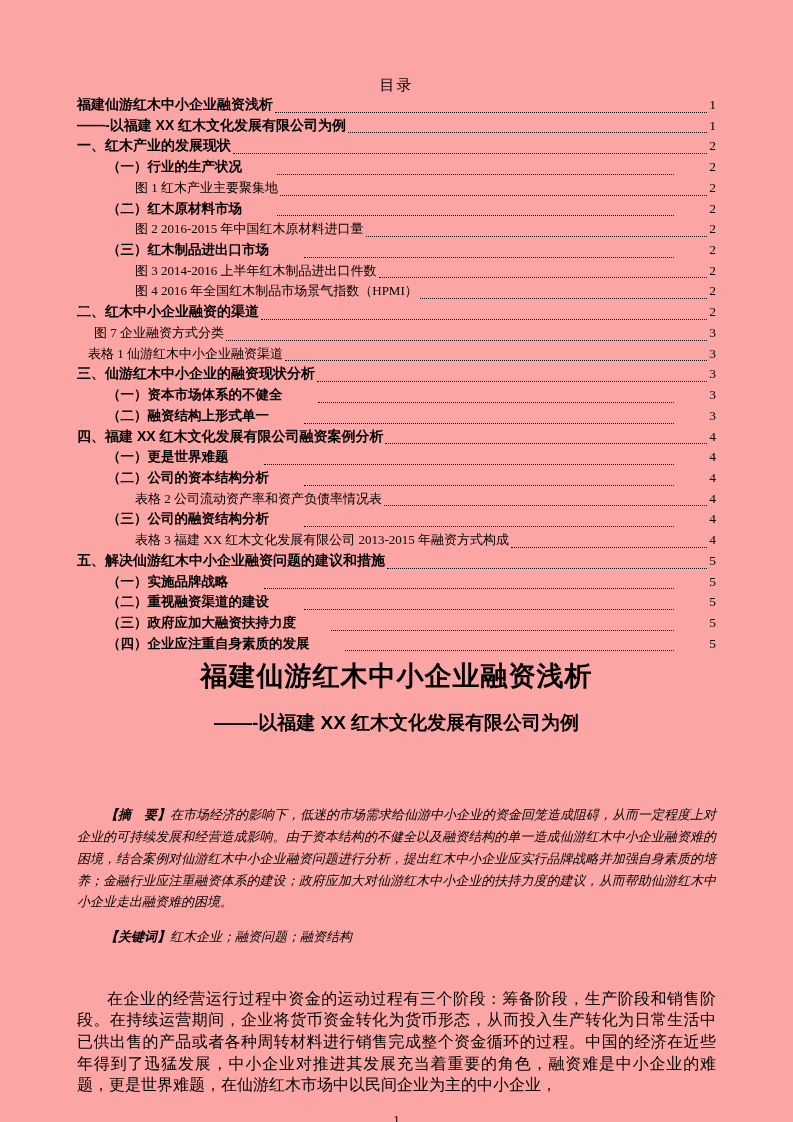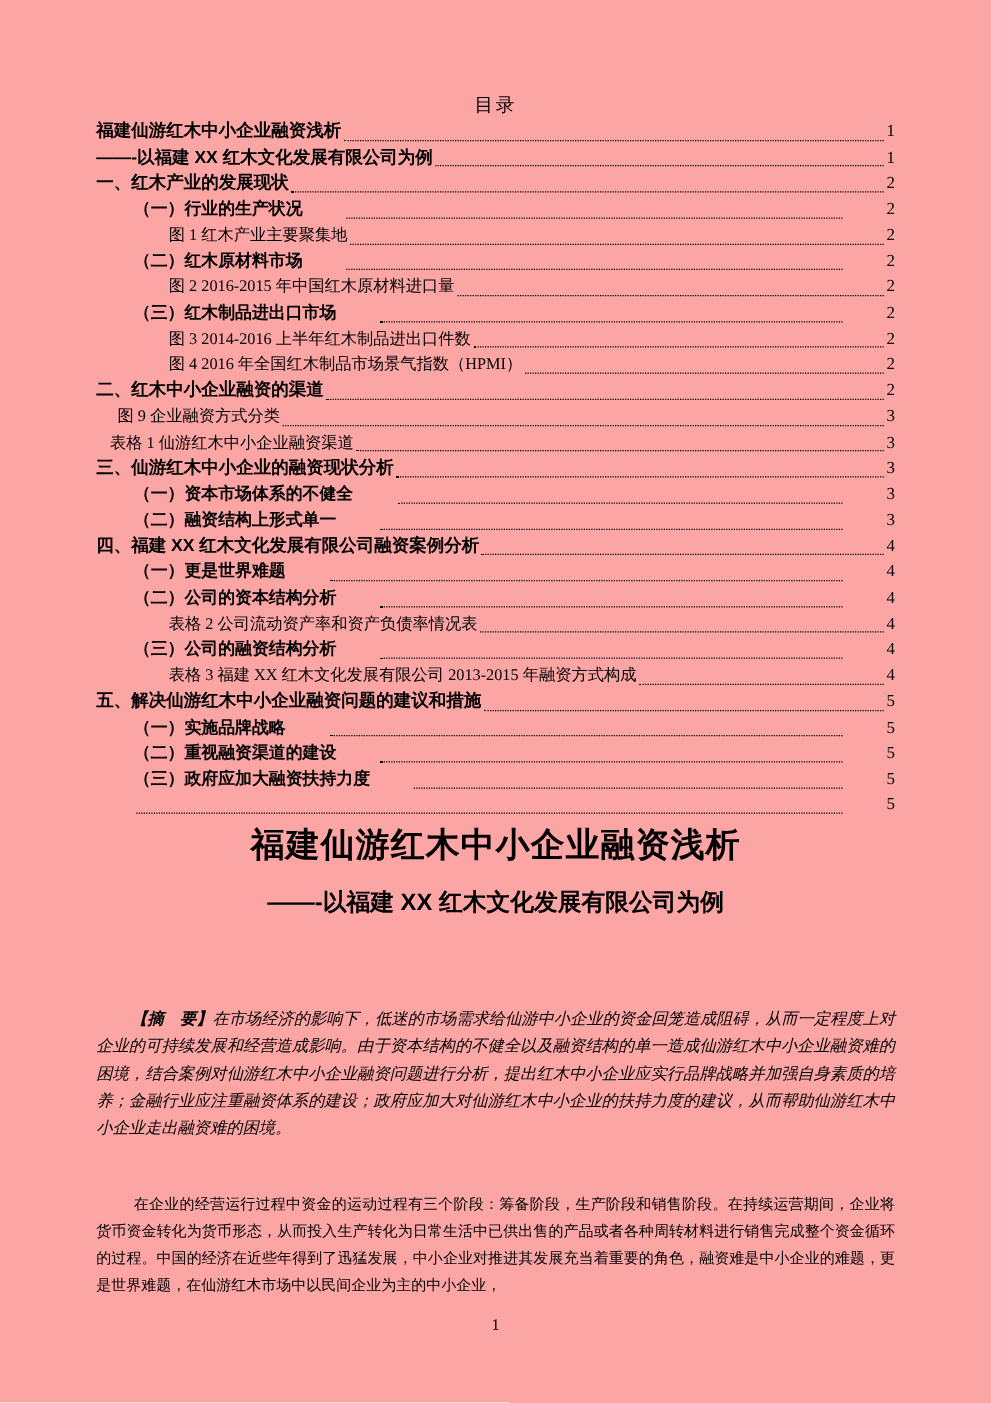--- a/index.html
+++ b/index.html
@@ -98,21 +98,21 @@
     font-style: italic;
     font-size: 13px;
     line-height: 21.7px;
     text-indent: 28px;
   }
   .keywords .tag { font-weight: 700; }
   
   .body-par {
     margin-top: 40px;
     font-family: "Liberation Serif", serif;
-    font-size: 12px;
+    font-size: 16px;
     line-height: 21.7px;
     text-align: justify;
     text-indent: 30px;
   }
   .footer-pagenum {
     margin-top: 10px;
     text-align: center;
     font-family: "Liberation Serif", serif;
     font-size: 13px;
   }
@@ -174,21 +174,21 @@
         <span class="toc-label">图 4 2016 年全国红木制品市场景气指数（HPMI）</span>
         <span class="toc-leader"></span>
         <span class="toc-page">2</span>
       </div>
       <div class="toc-row lvl-h1">
         <span class="toc-label">二、红木中小企业融资的渠道</span>
         <span class="toc-leader"></span>
         <span class="toc-page">2</span>
       </div>
       <div class="toc-row lvl-h3s">
-        <span class="toc-label">图 9 企业融资方式分类</span>
+        <span class="toc-label">图 7 企业融资方式分类</span>
         <span class="toc-leader"></span>
         <span class="toc-page">3</span>
       </div>
       <div class="toc-row lvl-h3ss">
         <span class="toc-label">表格 1 仙游红木中小企业融资渠道</span>
         <span class="toc-leader"></span>
         <span class="toc-page">3</span>
       </div>
       <div class="toc-row lvl-h1">
         <span class="toc-label">三、仙游红木中小企业的融资现状分析</span>
@@ -249,29 +249,31 @@
         <span class="toc-label">（二）重视融资渠道的建设</span>
         <span class="toc-leader"></span>
         <span class="toc-page">5</span>
       </div>
       <div class="toc-row lvl-h2">
         <span class="toc-label">（三）政府应加大融资扶持力度</span>
         <span class="toc-leader"></span>
         <span class="toc-page">5</span>
       </div>
       <div class="toc-row lvl-h2">
+        <span class="toc-label">（四）企业应注重自身素质的发展</span>
         <span class="toc-leader"></span>
         <span class="toc-page">5</span>
       </div>
     </div>
 
   <div class="article-title">福建仙游红木中小企业融资浅析</div>
 
   <div class="article-subtitle">——-以福建 XX 红木文化发展有限公司为例</div>
 
   <p class="abstract"><span class="tag">【摘　要】</span><span>在市场经济的影响下，低迷的市场需求给仙游中小企业的资金回笼造成阻碍，从而一定程度上对企业的可持续发展和经营造成影响。由于资本结构的不健全以及融资结构的单一造成仙游红木中小企业融资难的困境，结合案例对仙游红木中小企业融资问题进行分析，提出红木中小企业应实行品牌战略并加强自身素质的培养；金融行业应注重融资体系的建设；政府应加大对仙游红木中小企业的扶持力度的建议，从而帮助仙游红木中小企业走出融资难的困境。</span></p>
 
+  <p class="keywords"><span class="tag">【关键词】</span><span>红木企业；融资问题；融资结构</span></p>
 
   <p class="body-par">在企业的经营运行过程中资金的运动过程有三个阶段：筹备阶段，生产阶段和销售阶段。在持续运营期间，企业将货币资金转化为货币形态，从而投入生产转化为日常生活中已供出售的产品或者各种周转材料进行销售完成整个资金循环的过程。中国的经济在近些年得到了迅猛发展，中小企业对推进其发展充当着重要的角色，融资难是中小企业的难题，更是世界难题，在仙游红木市场中以民间企业为主的中小企业，</p>
 
   <div class="footer-pagenum">1</div>
 
 </div>
 
 </body></html>

